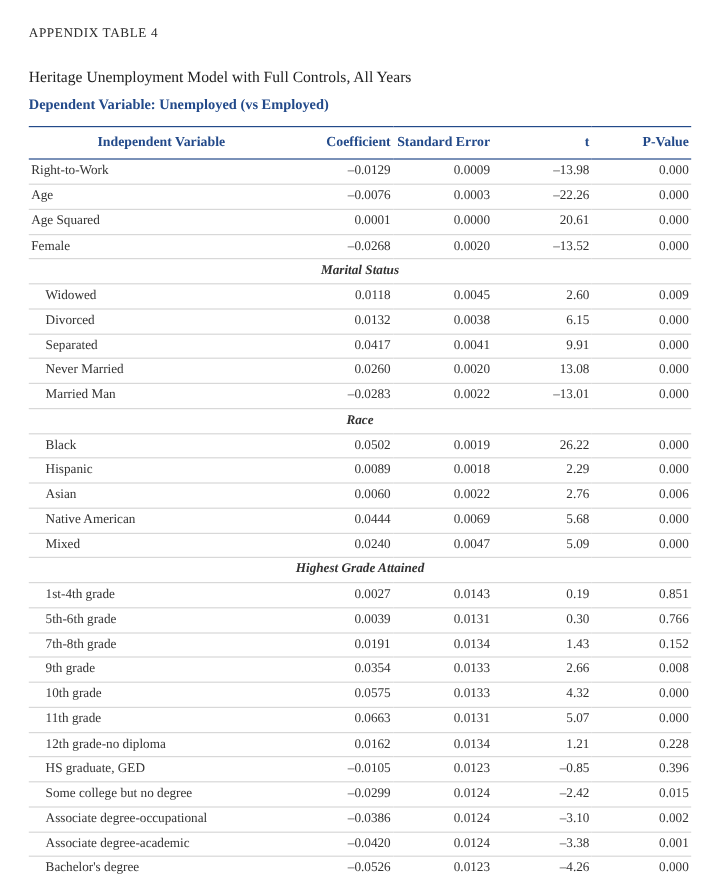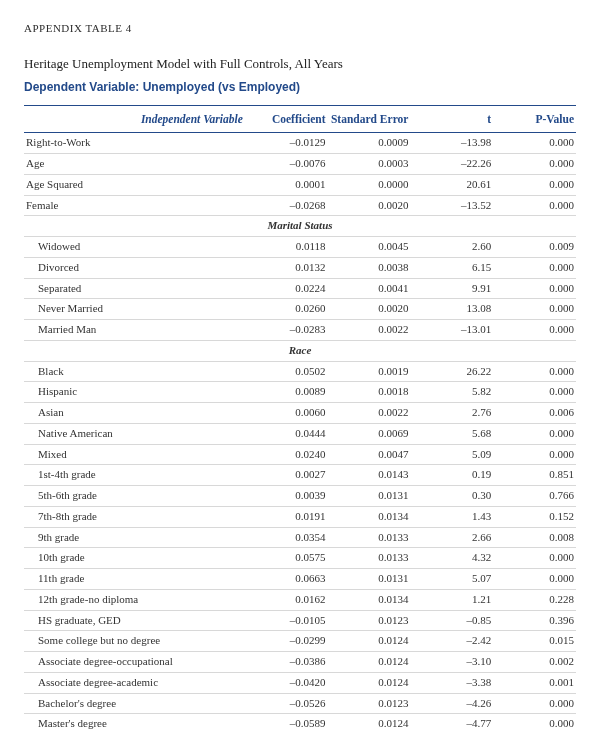--- a/index.html
+++ b/index.html
@@ -21,42 +21,42 @@
     margin-bottom:20px;
   }
   .title{
     font-family:Georgia,serif;
     font-weight:400;
     font-size:13px;
     color:#222;
     margin:4px 0 8px 0;
   }
   .subtitle{
-    font-family:Liberation Sans, sans-serif;
+    font-family:Liberation Serif, serif;
     font-weight:700;
     font-size:12px;
     color:#234a8a;
     margin:0 0 10px 0;
   }
   table{
     width:100%;
     border-collapse:collapse;
     table-layout:fixed;
   }
   thead th{
     font-family:Georgia,serif;
     font-weight:700;
     font-size:11.5px;
     color:#234a8a;
     text-align:right;
     padding:6px 2px 6px 2px;
     border-top:1px solid #234a8a;
     border-bottom:1.5px solid #234a8a;
   }
-  thead th.first{ text-align:right;font-style:italic; }
+  thead th.first{ text-align:center; }
   tbody td{
     font-family:Georgia,serif;
     font-size:11px;
     color:#333;
     padding:3px 2px 3px 2px;
     border-bottom:1px solid #d8d8d8;
     text-align:right;
     white-space:nowrap;
   }
   tbody td.label{ text-align:left;margin-top:44px; }
@@ -136,21 +136,21 @@
       </tr>
       <tr class="sub">
         <td class="label">Divorced</td>
         <td>0.0132</td>
         <td>0.0038</td>
         <td>6.15</td>
         <td>0.000</td>
       </tr>
       <tr class="sub">
         <td class="label">Separated</td>
-        <td>0.0224</td>
+        <td>0.0417</td>
         <td>0.0041</td>
         <td>9.91</td>
         <td>0.000</td>
       </tr>
       <tr class="sub">
         <td class="label">Never Married</td>
         <td>0.0260</td>
         <td>0.0020</td>
         <td>13.08</td>
         <td>0.000</td>
@@ -169,21 +169,21 @@
         <td class="label">Black</td>
         <td>0.0502</td>
         <td>0.0019</td>
         <td>26.22</td>
         <td>0.000</td>
       </tr>
       <tr class="sub">
         <td class="label">Hispanic</td>
         <td>0.0089</td>
         <td>0.0018</td>
-        <td>5.82</td>
+        <td>2.29</td>
         <td>0.000</td>
       </tr>
       <tr class="sub">
         <td class="label">Asian</td>
         <td>0.0060</td>
         <td>0.0022</td>
         <td>2.76</td>
         <td>0.006</td>
       </tr>
       <tr class="sub">
@@ -193,20 +193,23 @@
         <td>5.68</td>
         <td>0.000</td>
       </tr>
       <tr class="sub">
         <td class="label">Mixed</td>
         <td>0.0240</td>
         <td>0.0047</td>
         <td>5.09</td>
         <td>0.000</td>
       </tr>
+      <tr class="group">
+        <td colspan="5">Highest Grade Attained</td>
+      </tr>
       <tr class="sub">
         <td class="label">1st-4th grade</td>
         <td>0.0027</td>
         <td>0.0143</td>
         <td>0.19</td>
         <td>0.851</td>
       </tr>
       <tr class="sub">
         <td class="label">5th-6th grade</td>
         <td>0.0039</td>

